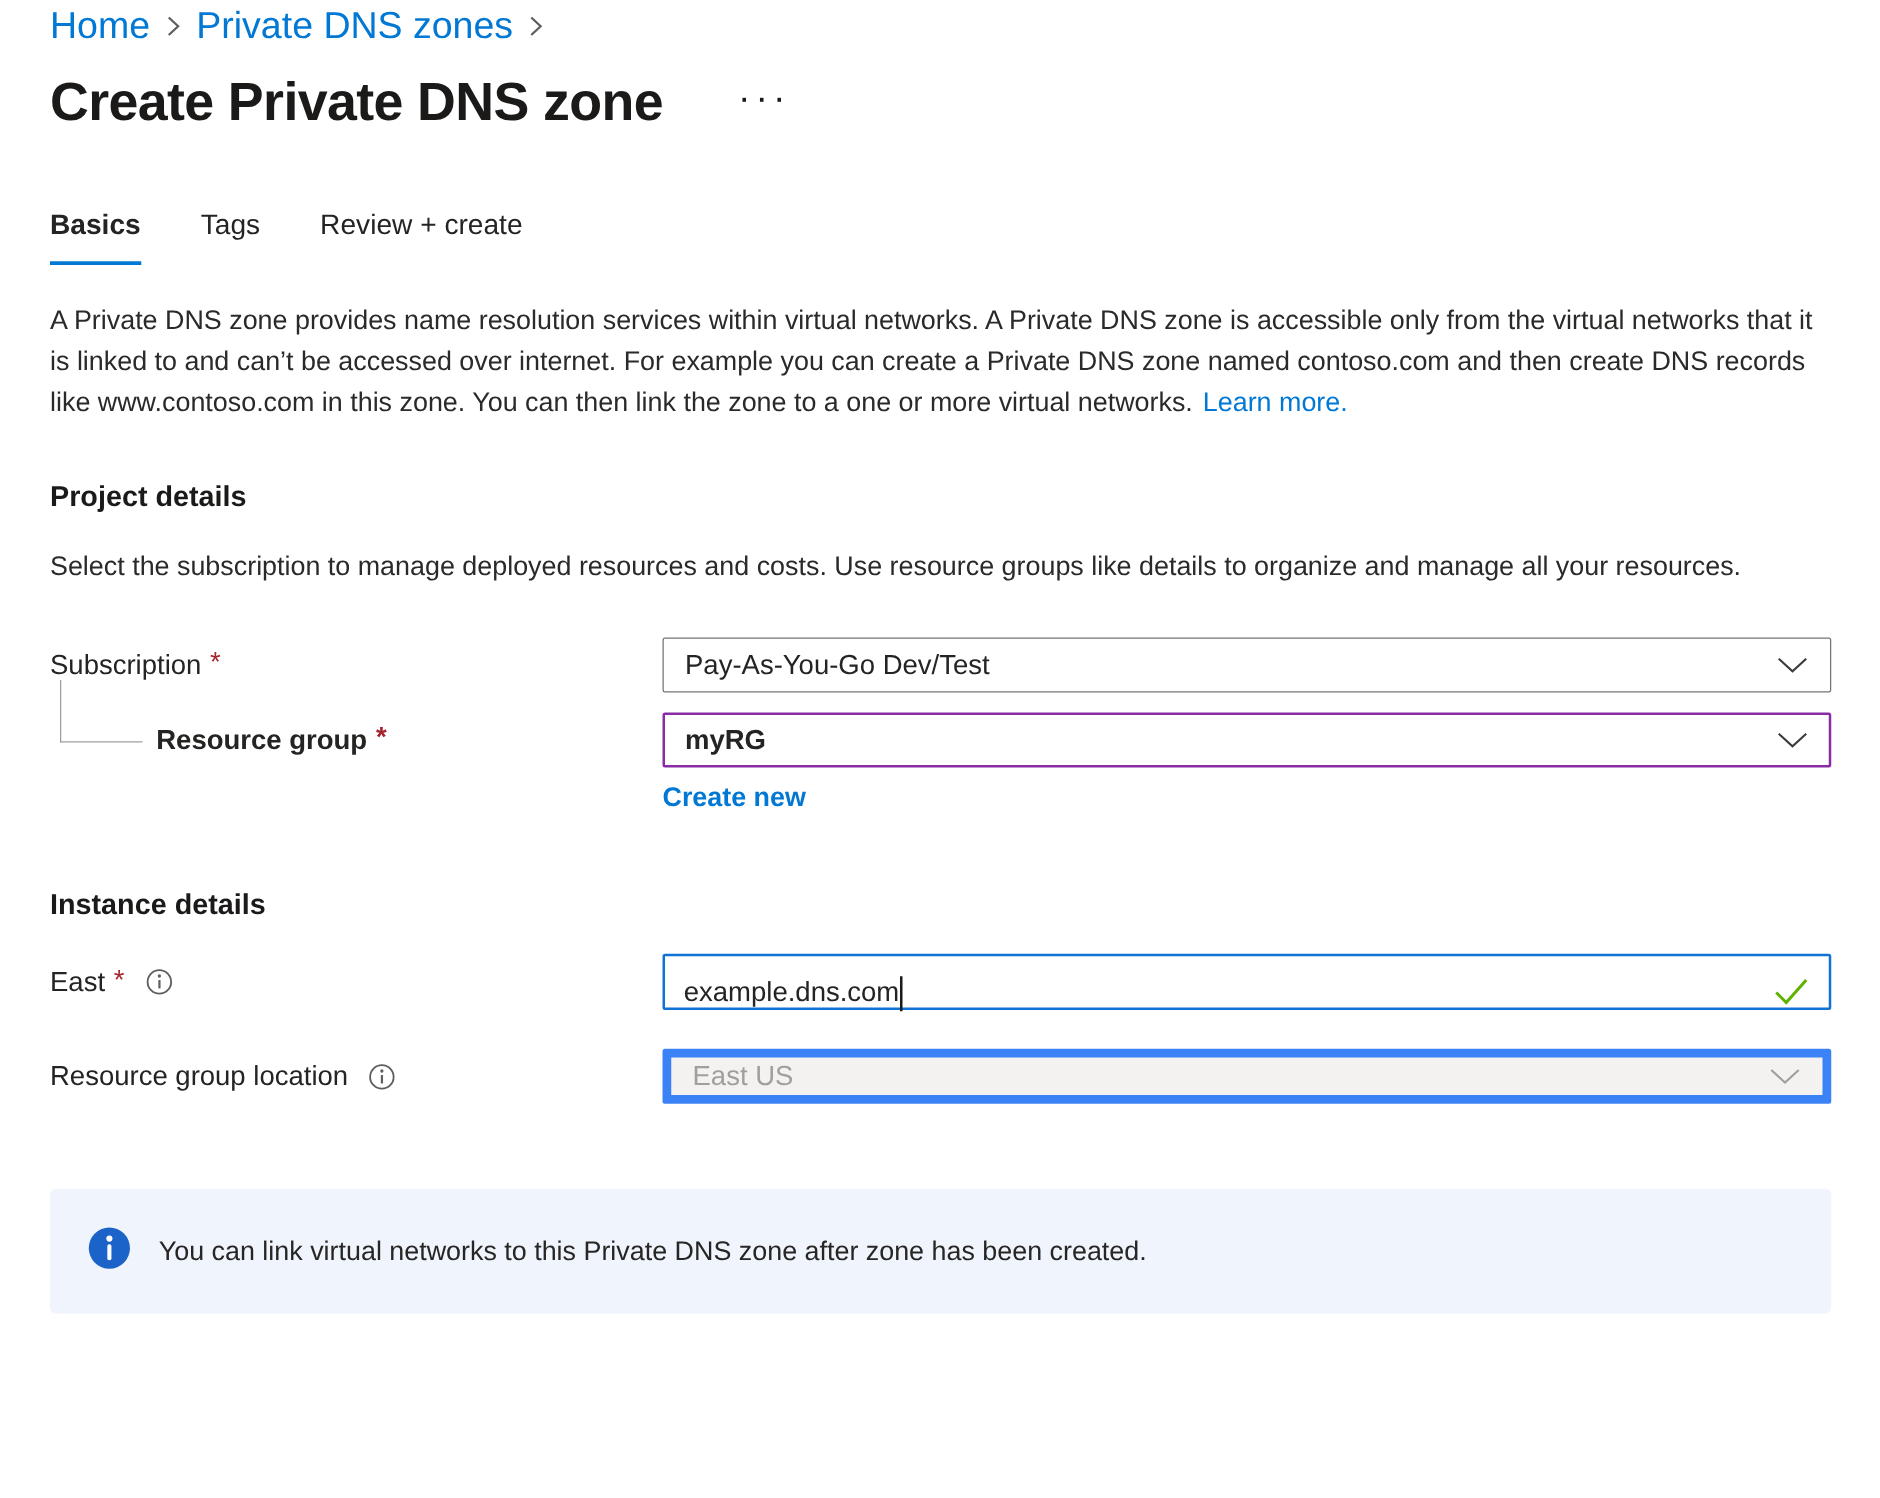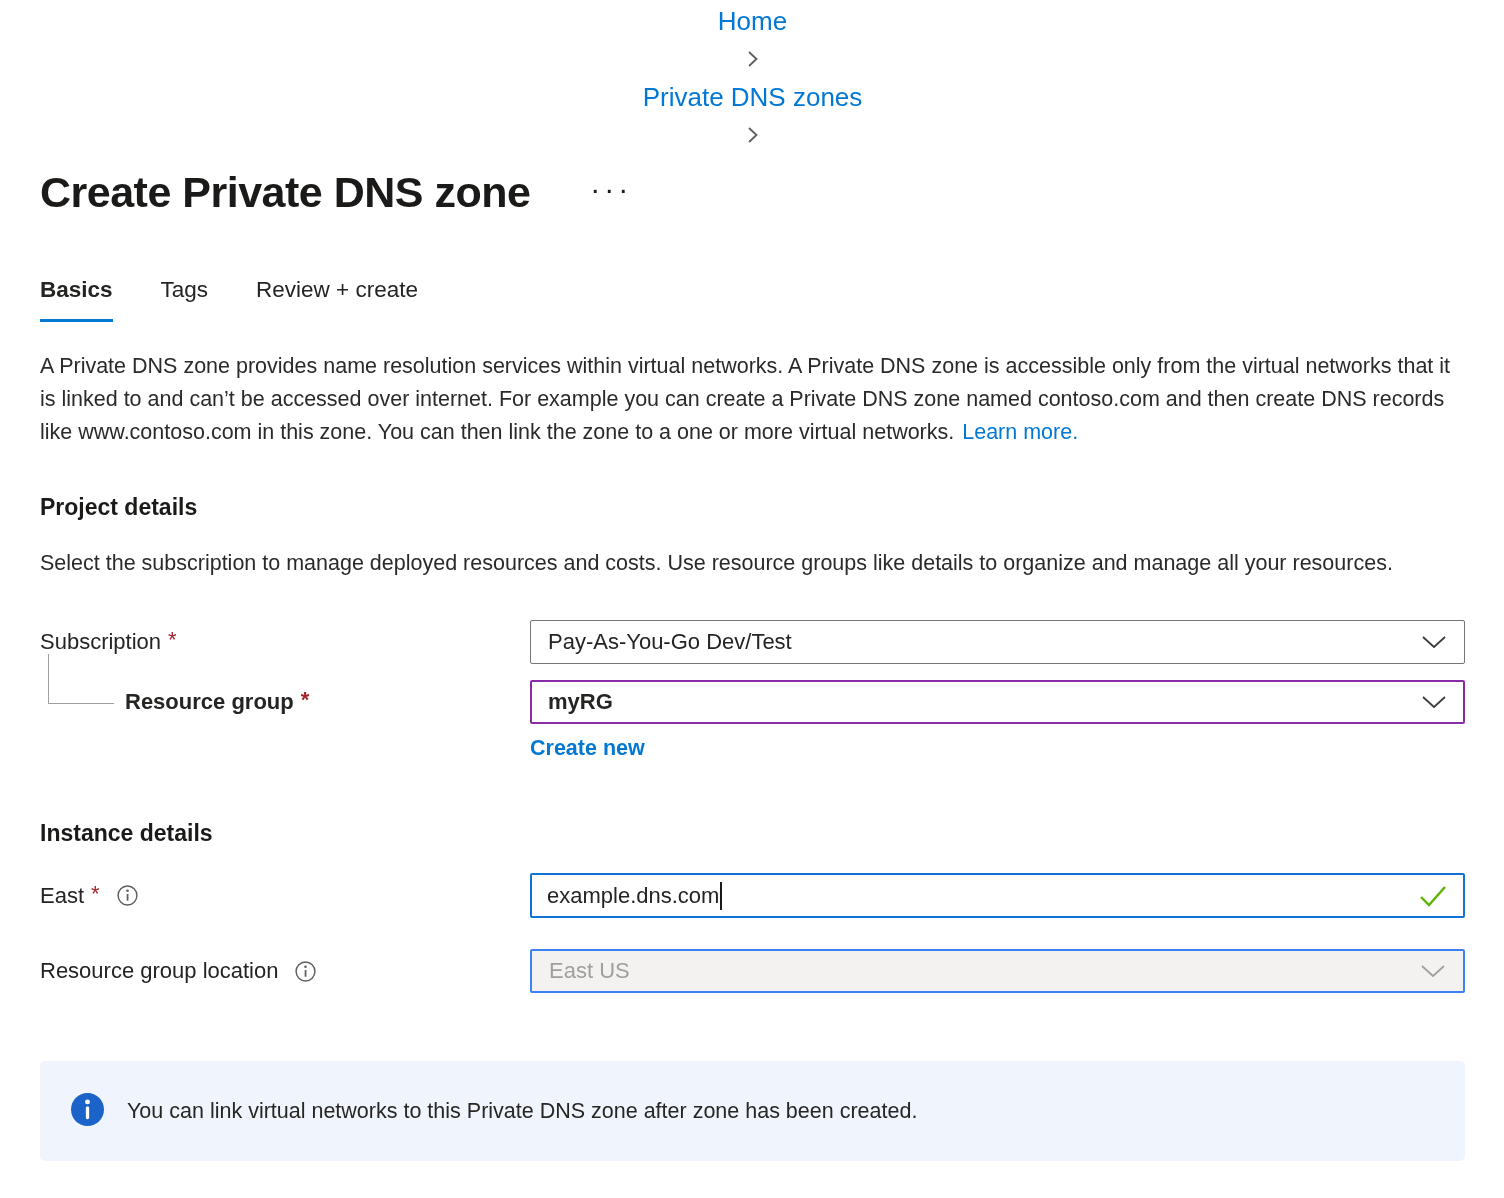--- a/index.html
+++ b/index.html
@@ -5,21 +5,21 @@
   * { margin:0; padding:0; box-sizing:border-box; }
   html,body { background:#ffffff; }
   body {
     font-family:"Liberation Sans", sans-serif;
     color:#252423;
     -webkit-font-smoothing:antialiased;
   }
   .page { width:1504px; height:1198px; padding:6px 39px 0 40px; position:relative; overflow:hidden; background:#fff; }
 
   
-  .breadcrumb { display:flex; align-items:center; gap:12px; font-size:26px; line-height:30px;flex-direction:column; }
+  .breadcrumb { display:flex; align-items:center; gap:12px; font-size:30px; line-height:30px; }
   .crumb { color:#0078d4; text-decoration:none; cursor:pointer; }
   .crumb-sep { display:flex; align-items:center; color:#605e5c; }
 
   
   .title-row { display:flex; align-items:center; margin-top:20px; }
   .page-title { font-size:43px; line-height:52px; font-weight:700; color:#1b1a19; letter-spacing:-0.5px; }
   .more-btn { border:none; background:transparent; font-size:30px; line-height:20px; letter-spacing:4px; color:#1b1a19; margin-left:60px; margin-top:-6px; cursor:pointer; font-family:inherit; }
 
   
   .tabs { display:flex; gap:48px; margin-top:58px; }
@@ -50,27 +50,27 @@
   .connector { position:absolute; left:8px; top:-34px; width:66px; height:50px;
                border-left:1.5px solid #a19f9d; border-bottom:1.5px solid #a19f9d; }
   .row-name { margin-top:26px; }
   .row-location { margin-top:31px; }
 
   
   .dropdown { display:flex; align-items:center; justify-content:space-between; height:44px;
               border:1px solid #757575; border-radius:2px; padding:0 17px; font-size:22px;
               background:#fff; cursor:pointer; color:#252423; }
   .dropdown.purple { border:2px solid #8a2da5; padding:0 16px; }
-  .dropdown.disabled { background:#f3f2f1; border:2px solid #3b82f6; color:#a19f9d; cursor:default; }
+  .dropdown.disabled { background:#f3f2f1; border:7px solid #3b82f6; color:#a19f9d; cursor:default; }
   .chev { flex:0 0 auto; margin-left:12px; display:flex; align-items:center; }
 
   .create-new { display:inline-block; margin-top:12px; font-size:21.5px; }
 
-  .textbox { display:flex; align-items:center; height:45px; border:2.5px solid #0f72d4; border-radius:2px;
-             padding:0 15px; font-size:22px; background:#fff; cursor:text; }
+  .textbox { display:flex; align-items:flex-start; height:45px; border:2.5px solid #0f72d4; border-radius:2px;
+             padding:16px 15px; font-size:22px; background:#fff; cursor:text; }
   .textbox .value { white-space:pre; }
   .caret { display:inline-block; width:2px; height:28px; background:#1b1a19; margin-left:1px; }
   .spacer { flex:1 1 auto; }
   .check-ic { display:flex; align-items:center; }
 
   
   .banner { margin-top:68px; height:100px; background:#f0f5fd; border-radius:5px;
             display:flex; align-items:center; padding:0 30px; }
   .banner-text { font-size:21.5px; color:#27262​5; color:#272625; margin-left:22px; }
 </style>

